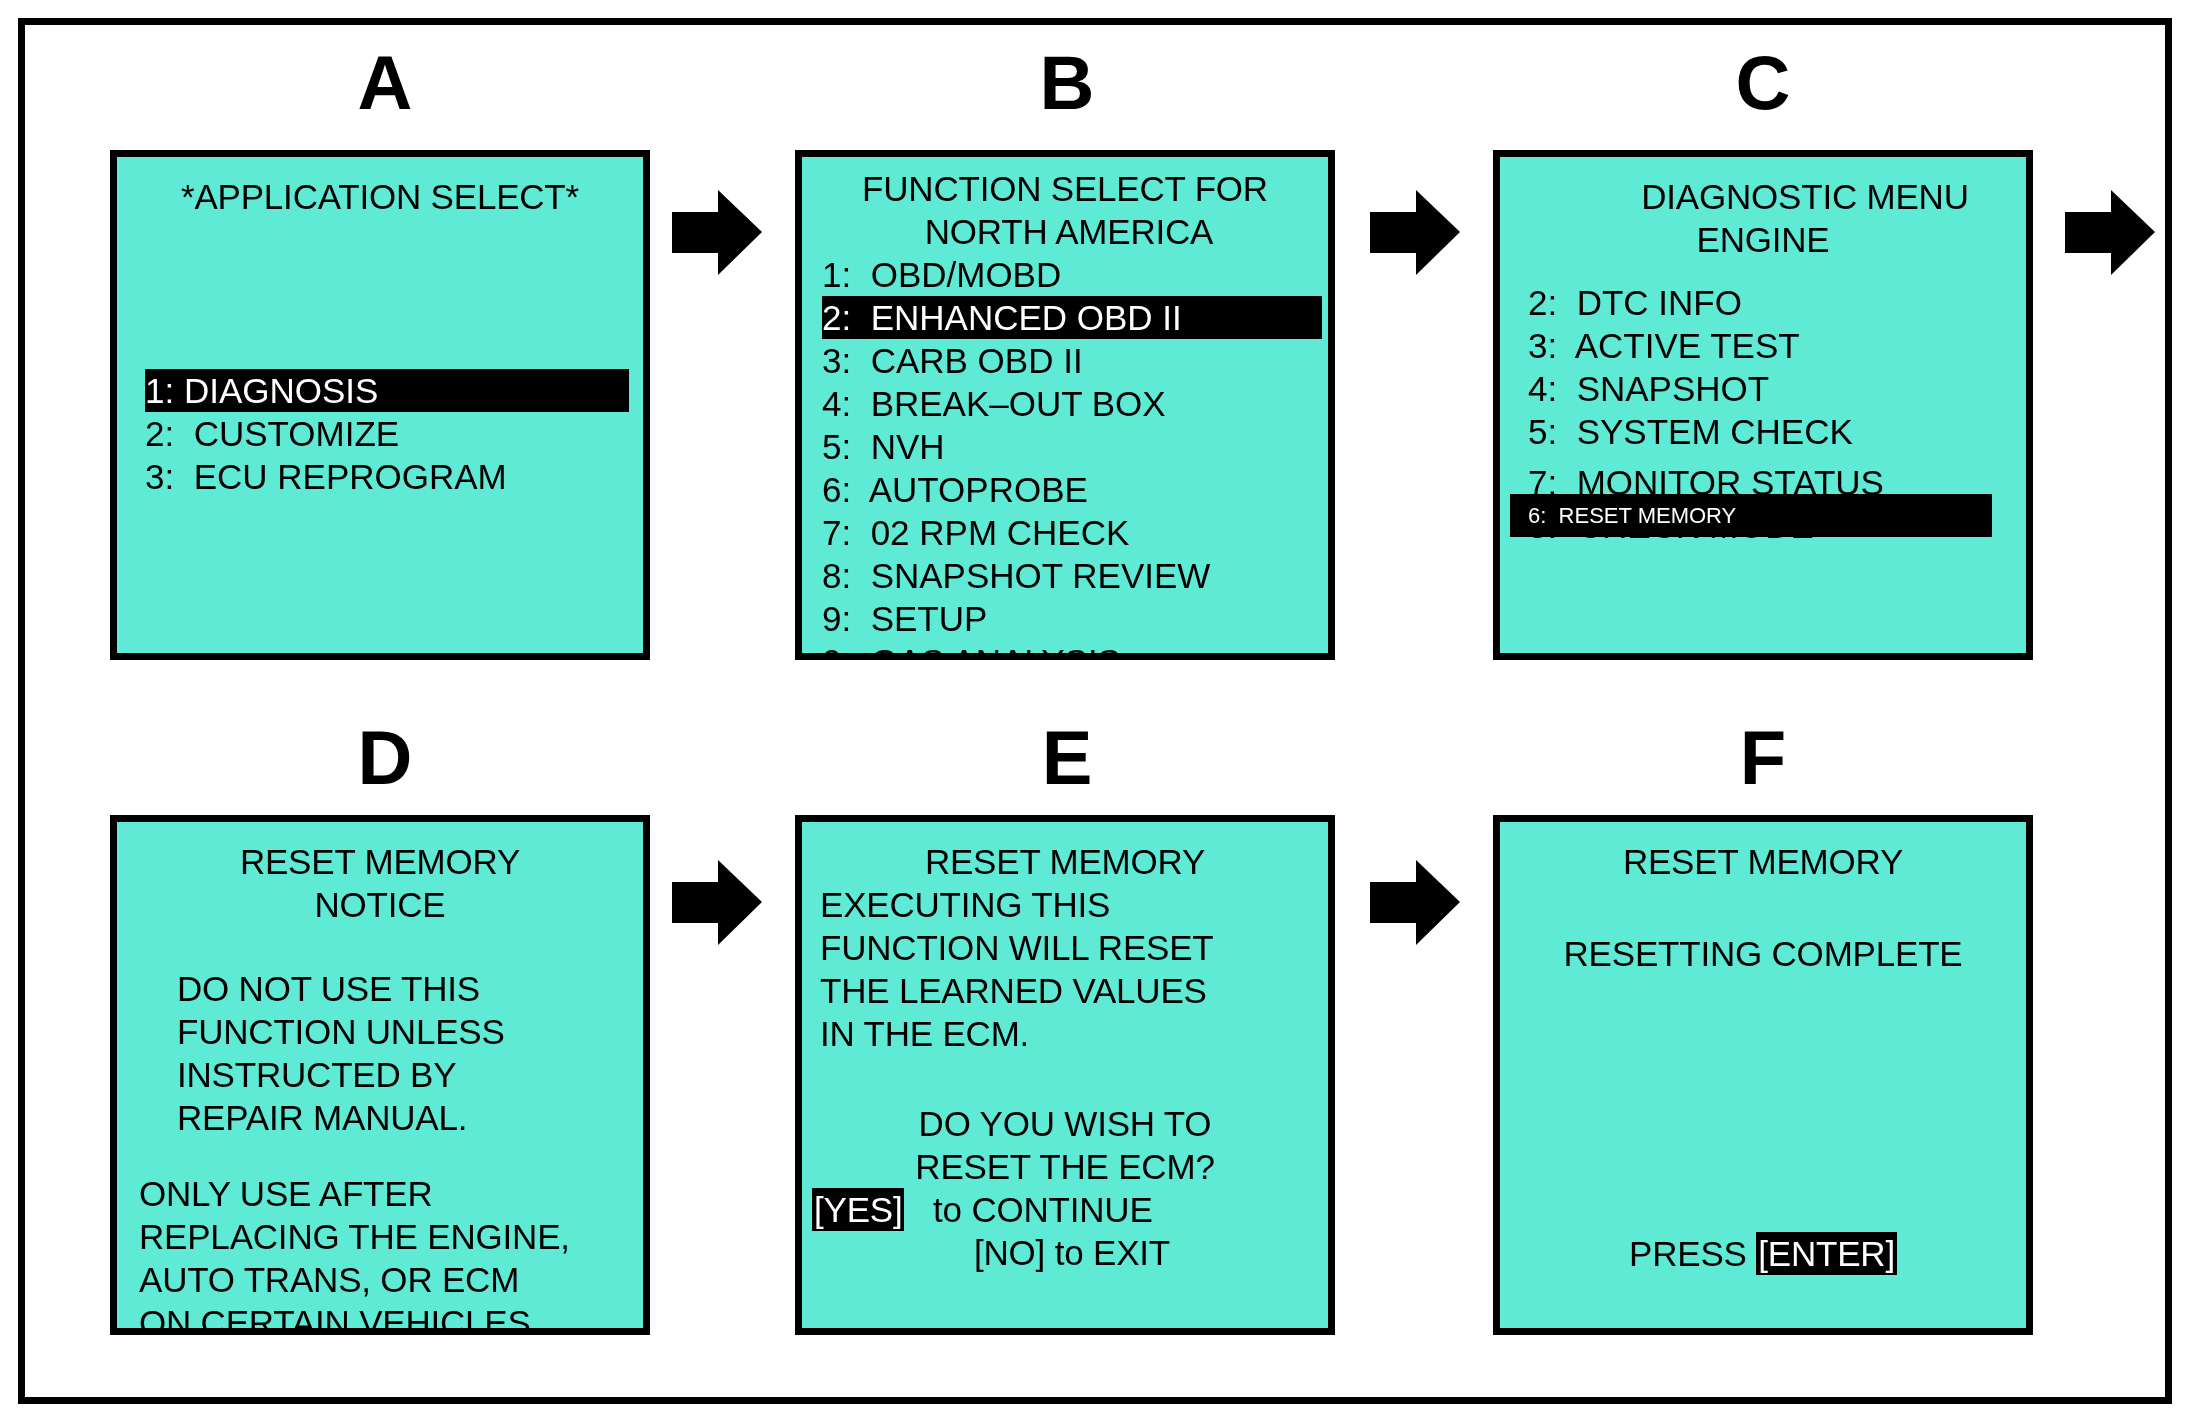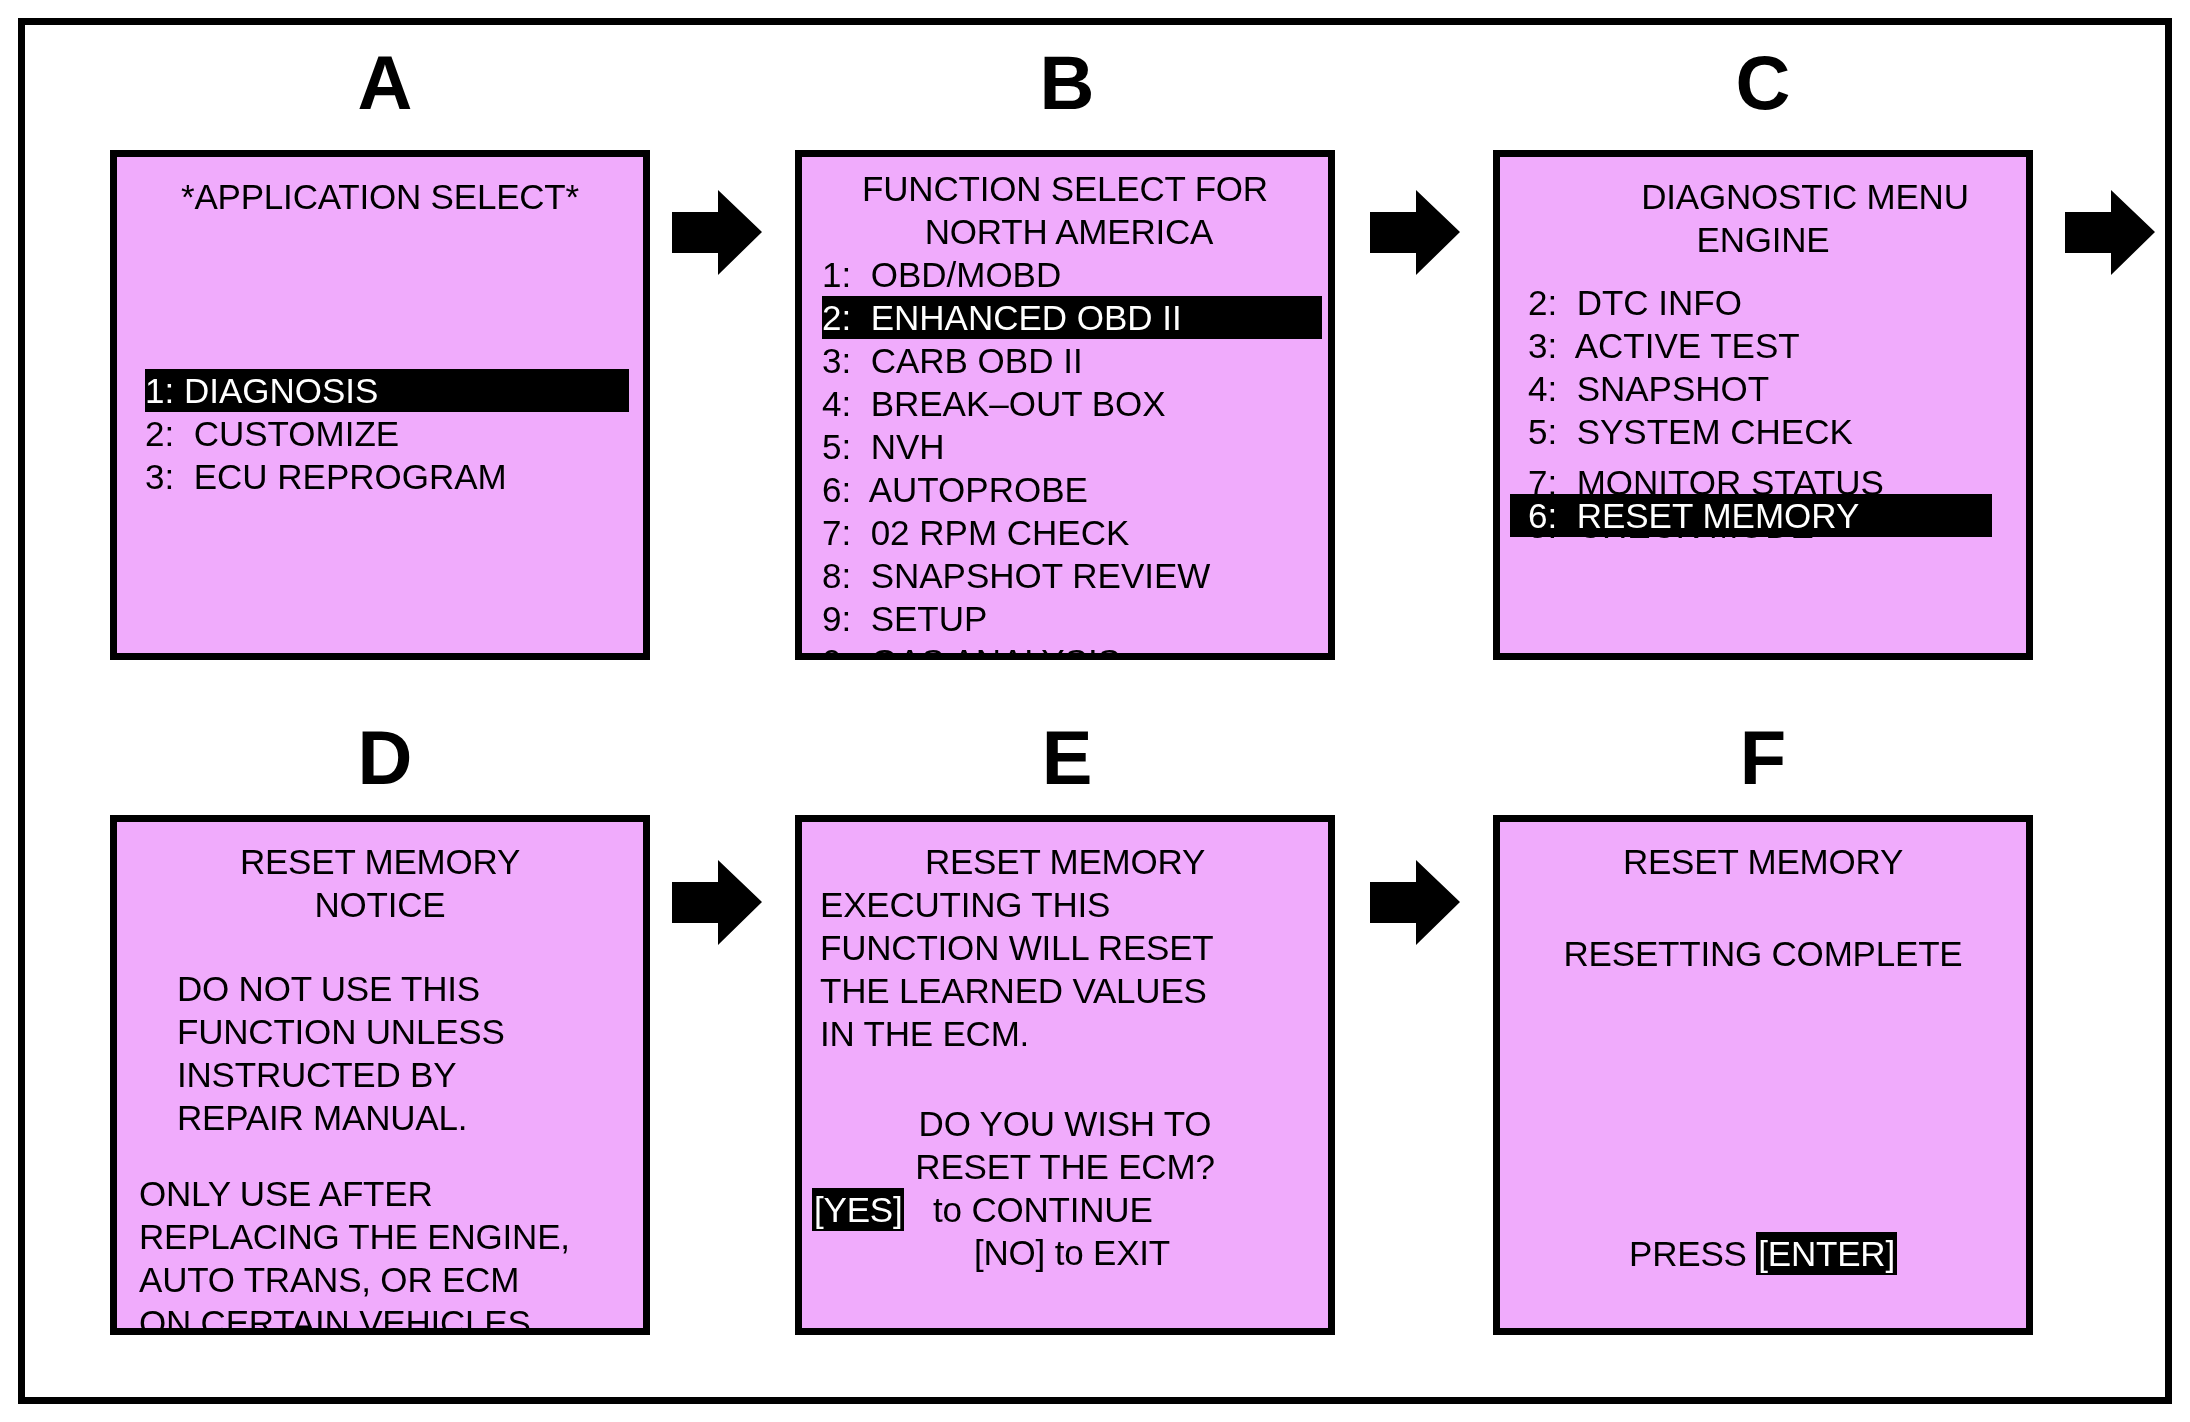--- a/index.html
+++ b/index.html
@@ -27,21 +27,21 @@
   .panel-letter{
     position:absolute;
     font-size:76px;font-weight:bold;line-height:1;
     letter-spacing:0px;
     text-align:center;width:120px;
   }
   
   .screen{
     position:absolute;
     border:7px solid #000;
-    background:#f0abfc;
+    background:#5eead4;
     box-sizing:border-box;
     overflow:hidden;
   }
   .screen-inner{
     position:relative;width:100%;height:100%;
   }
   .line{
     font-size:35px;
     line-height:43px;
     white-space:pre;
@@ -132,21 +132,21 @@
 
         <div class="menu" style="left:28px;top:124px;width:490px;">
           <div class="row"><span>2:</span><span>  </span><span>DTC INFO</span></div>
           <div class="row"><span>3:</span><span>  </span><span>ACTIVE TEST</span></div>
           <div class="row"><span>4:</span><span>  </span><span>SNAPSHOT</span></div>
           <div class="row"><span>5:</span><span>  </span><span>SYSTEM CHECK</span></div>
           <div class="row" style="margin-top:8px;"><span>7:</span><span>  </span><span>MONITOR STATUS</span></div>
           <div class="row"><span>8:</span><span>  </span><span>CHECK MODE</span></div>
         </div>
 
-        <div class="row sel" style="position:absolute;left:10px;top:337px;width:482px;font-size:35px;line-height:43px;white-space:pre;background:#000;color:#fff;padding-left:18px;box-sizing:border-box;"><span>6:</span><span>  </span><span>RESET MEMORY</span></div>
+        <div class="row sel" style="position:absolute;left:10px;top:337px;width:482px;font-size:22px;line-height:43px;white-space:pre;background:#000;color:#fff;padding-left:18px;box-sizing:border-box;"><span>6:</span><span>  </span><span>RESET MEMORY</span></div>
       </div>
     </div>
 
     <div class="arrow" style="left:2065px;top:190px;width:90px;height:85px;">
       <svg width="90" height="85" viewBox="0 0 90 85">
         <polygon points="0,22 46,22 46,0 90,42 46,85 46,63 0,63" fill="#000"></polygon>
       </svg>
     </div>
 
     <div class="panel-letter" style="left:325px;top:720px;">D</div>

